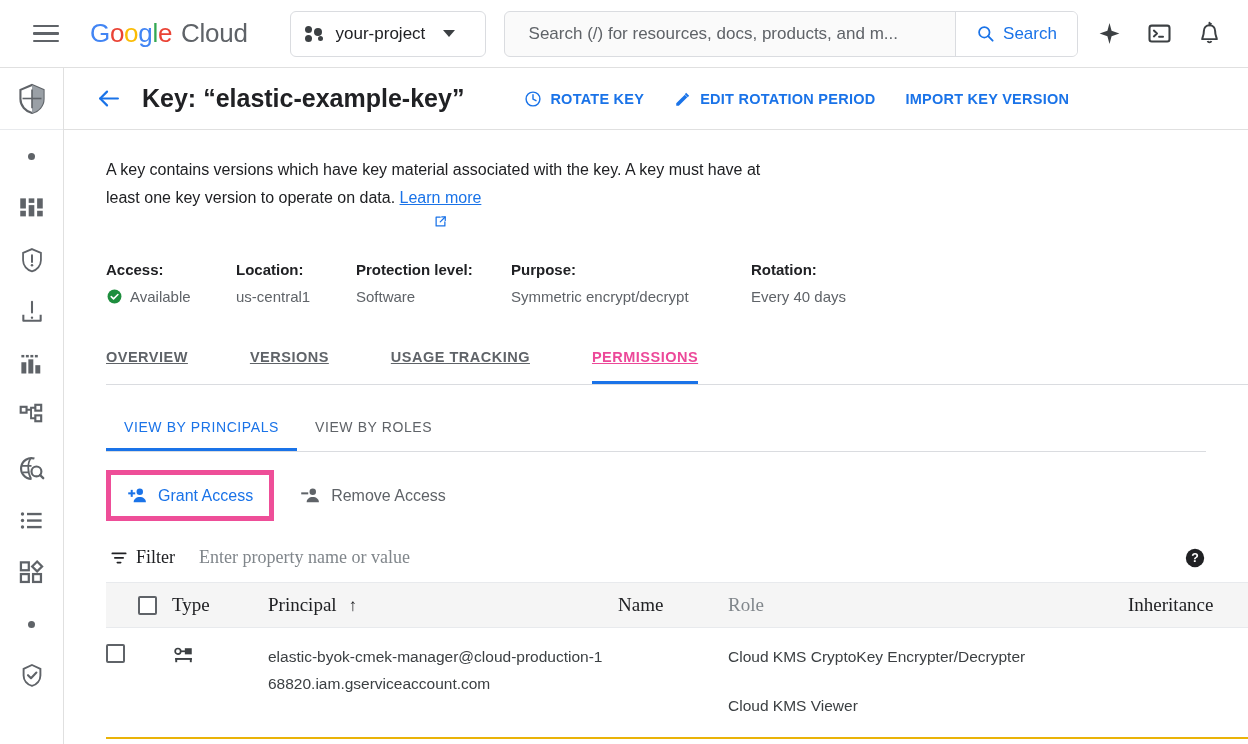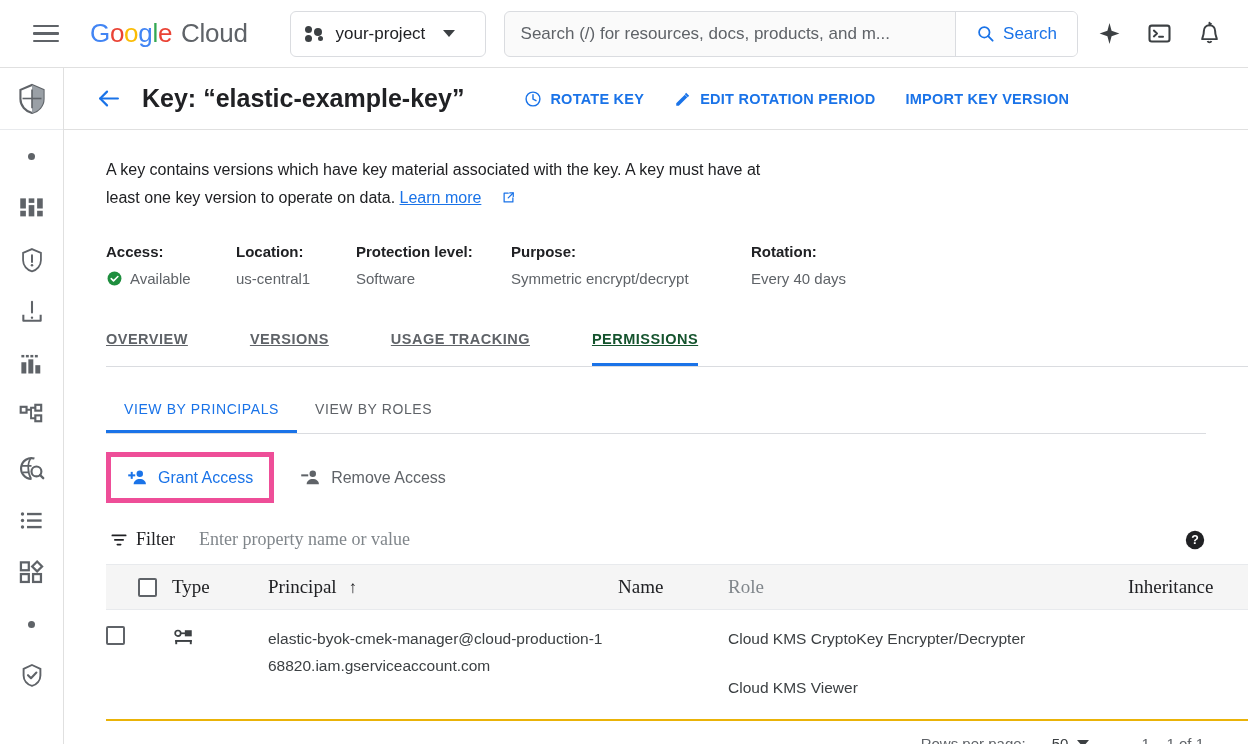--- a/index.html
+++ b/index.html
@@ -43,21 +43,21 @@
   .caret { width:0;height:0;border-left:6px solid transparent;border-right:6px solid transparent;
     border-top:7px solid #3c4043; margin-left:6px; }
 
   .searchwrap {
     margin-left: 18px; height: 46px; flex: 1; max-width: 1025px;
     border: 1px solid #dadce0; border-radius: 6px; display: flex; align-items: stretch;
     background: #fafafa; overflow: hidden;
   }
   .searchinput {
     flex: 1; border: none; outline: none; background: transparent;
-    font-size: 17px; color: #5f6368; padding: 0 16px; font-family: "Liberation Sans", sans-serif;
+    font-size: 17px; color: #5f6368; padding: 0 24px; font-family: "Liberation Sans", sans-serif;
   }
   .searchinput::placeholder { color: #5f6368; }
   .searchbtn {
     width: 122px; border-left: 1px solid #dadce0; background: #fff;
     display: flex; align-items: center; justify-content: center; gap: 8px;
     color: #1a73e8; font-size: 17px; cursor: pointer;
   }
   .topicons { display: flex; align-items: center; gap: 4px; margin-left: 8px; }
   .topicon { width: 46px; height: 46px; display: flex; align-items: center;
     justify-content: center; border-radius: 50%; cursor: pointer; }
@@ -81,32 +81,32 @@
   .backbtn { width: 40px; height: 40px; display:flex; align-items:center; justify-content:center;
     cursor: pointer; flex: none; }
   .pagetitle { font-size: 25px; font-weight: 700; color: #202124; margin-left: 14px; white-space: nowrap; }
   .headactions { display: flex; align-items: center; margin-left: 48px; gap: 6px; }
   .hact { display: flex; align-items: center; gap: 8px; color: #1a73e8;
     font-size: 14.5px; font-weight: 700; letter-spacing: 0.25px; padding: 8px 12px;
     border-radius: 4px; cursor: pointer; white-space: nowrap; }
 
   .body { padding: 26px 0 0 42px; }
   .desc { font-size: 16px; color: #202124; line-height: 1.72; max-width: 680px; }
-  .extlink { display: inline-flex; align-items: center; gap: 20px; color:#1a73e8; cursor:pointer;}
+  .extlink { display: inline-flex; align-items: center; gap: 3px; color:#1a73e8; cursor:pointer;flex-direction:column;}
 
   .statusrow { display: flex; margin-top: 32px; }
   .statcol { display: flex; flex-direction: column; gap: 10px; }
   .statlabel { font-size: 15px; font-weight: 700; color: #202124; white-space: nowrap; }
   .statvalue { font-size: 15px; color: #5f6368; display:flex; align-items:center; gap:7px; white-space: nowrap; }
 
   .tabs { display: flex; margin-top: 30px; border-bottom: 1px solid #dadce0; margin-right: 0px; }
   .tab { font-size: 14.5px; font-weight: 700; letter-spacing: 0.5px; color: #5f6368;
     padding: 14px 0 16px 0; margin-right: 62px; cursor: pointer; border-bottom: 3px solid transparent;
     white-space: nowrap; text-decoration: underline; }
-  .tab.active { color: #14532d; border-bottom-color: #1a73e8; }
+  .tab.active { color: #ec4899; border-bottom-color: #1a73e8; }
 
   .panel { padding: 22px 0 0 0; }
   .subtabs { display: flex; border-bottom: 1px solid #dadce0; margin-right: 42px; }
   .subtab { font-size: 14px; font-weight: 500; letter-spacing: 0.6px; color: #5f6368;
     padding: 12px 18px 13px 18px; cursor: pointer; border-bottom: 3px solid transparent; white-space: nowrap; }
   .subtab.active { color: #1a73e8; border-bottom-color: #1a73e8; }
 
   .actionbar { display: flex; align-items: center; margin-top: 18px; gap: 6px; }
   .grantwrap { border: 5px solid #ee4e98; padding: 6px 10px; display:inline-flex; align-items:center; }
   .actbtn { display: flex; align-items: center; gap: 10px; font-size: 16px;

